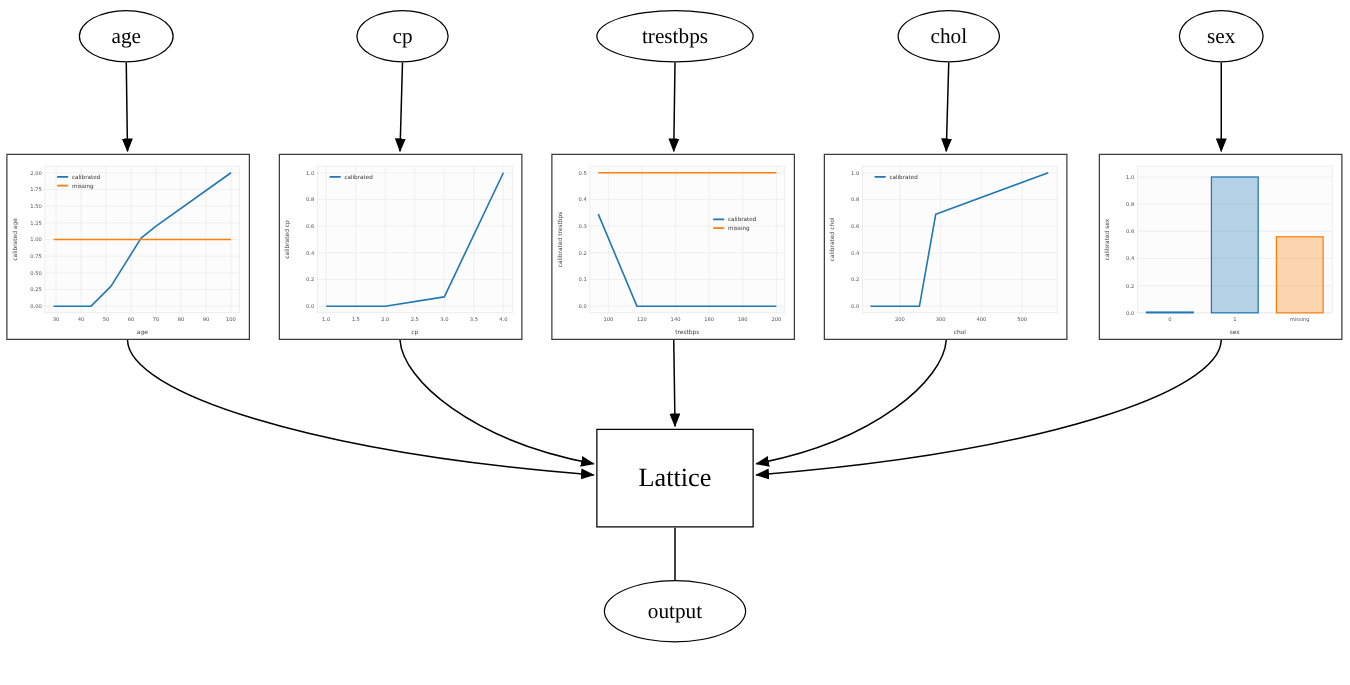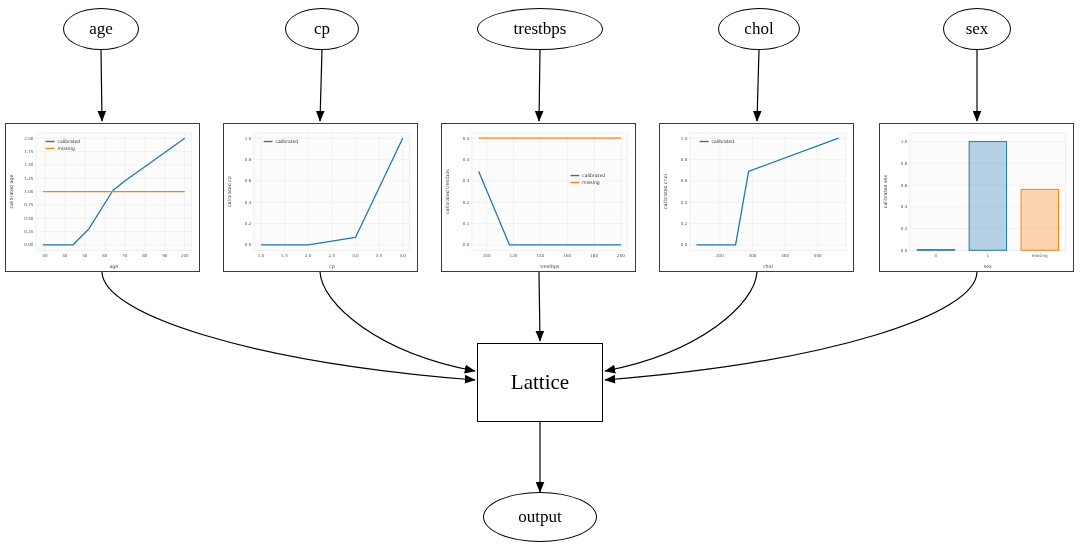--- a/index.html
+++ b/index.html
@@ -245,17 +245,17 @@
         <text x="161.66666666666666" y="134.5" text-anchor="middle" class="tick">missing</text>
         <text x="109" y="145.5" text-anchor="middle" class="axlabel">sex</text>
         <text x="7" y="68.5" text-anchor="middle" class="axlabel" transform="rotate(-90 7 68.5)">calibrated sex</text>
       </svg>
   </div>
 
   <div class="lattice-box" style="left:477px;top:343px;width:126px;height:79px;">
     <span>Lattice</span>
   </div>
 
-  <div class="node-ellipse" style="left:483px;top:492px;width:114px;height:50px;">
+  <div class="node-ellipse" style="left:483px;top:464px;width:114px;height:50px;">
     <span>output</span>
   </div>
 
 </div>
 
 </body></html>

